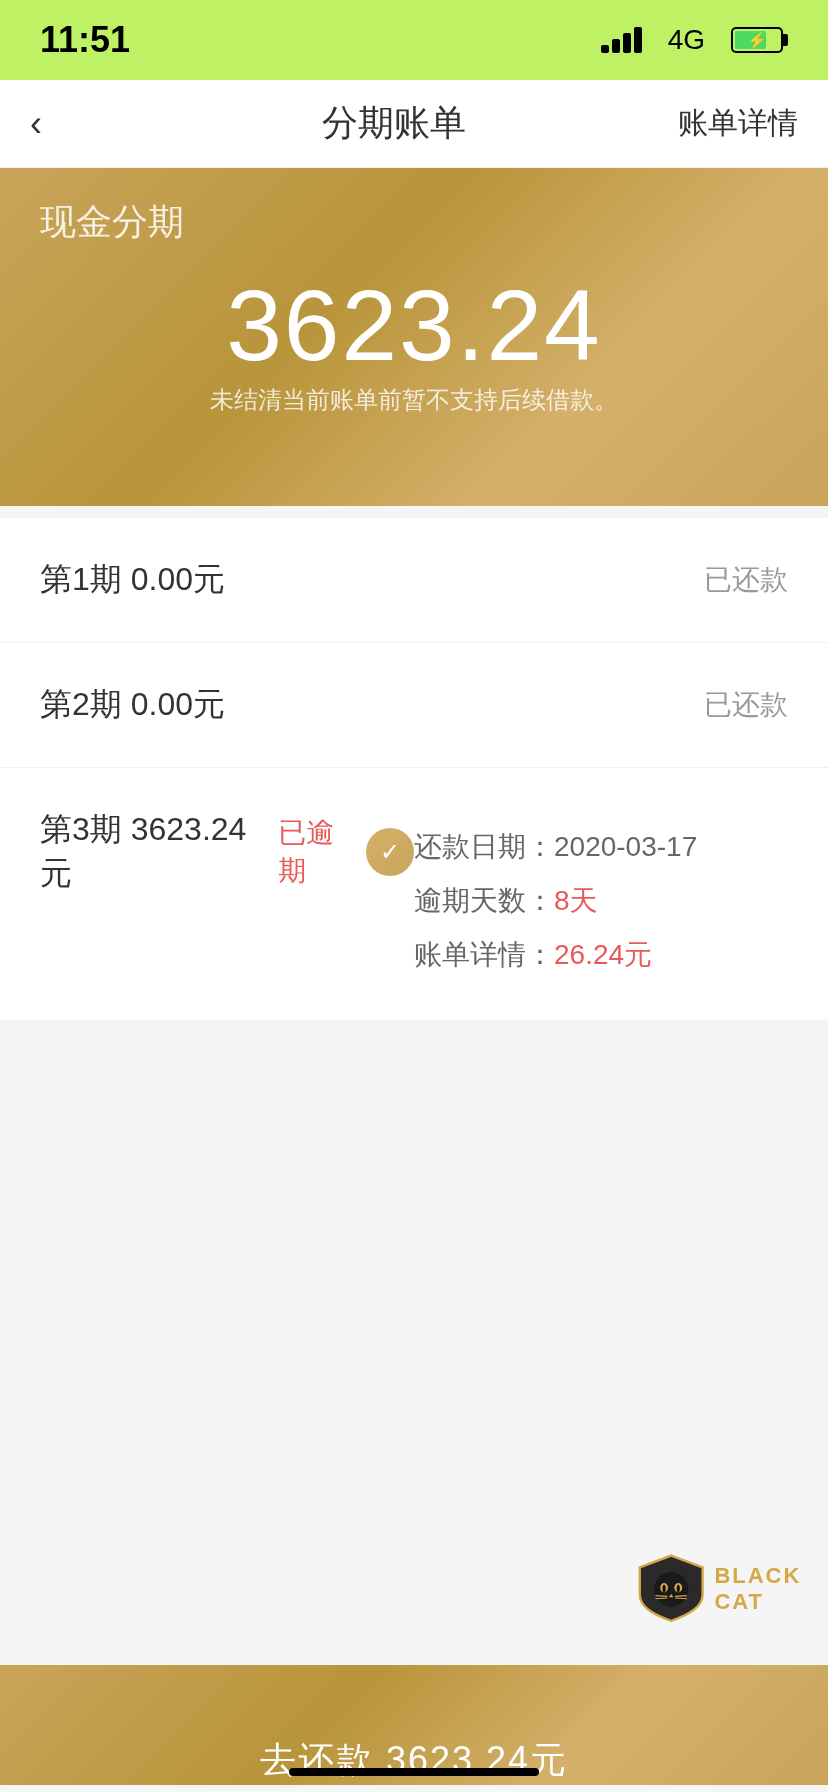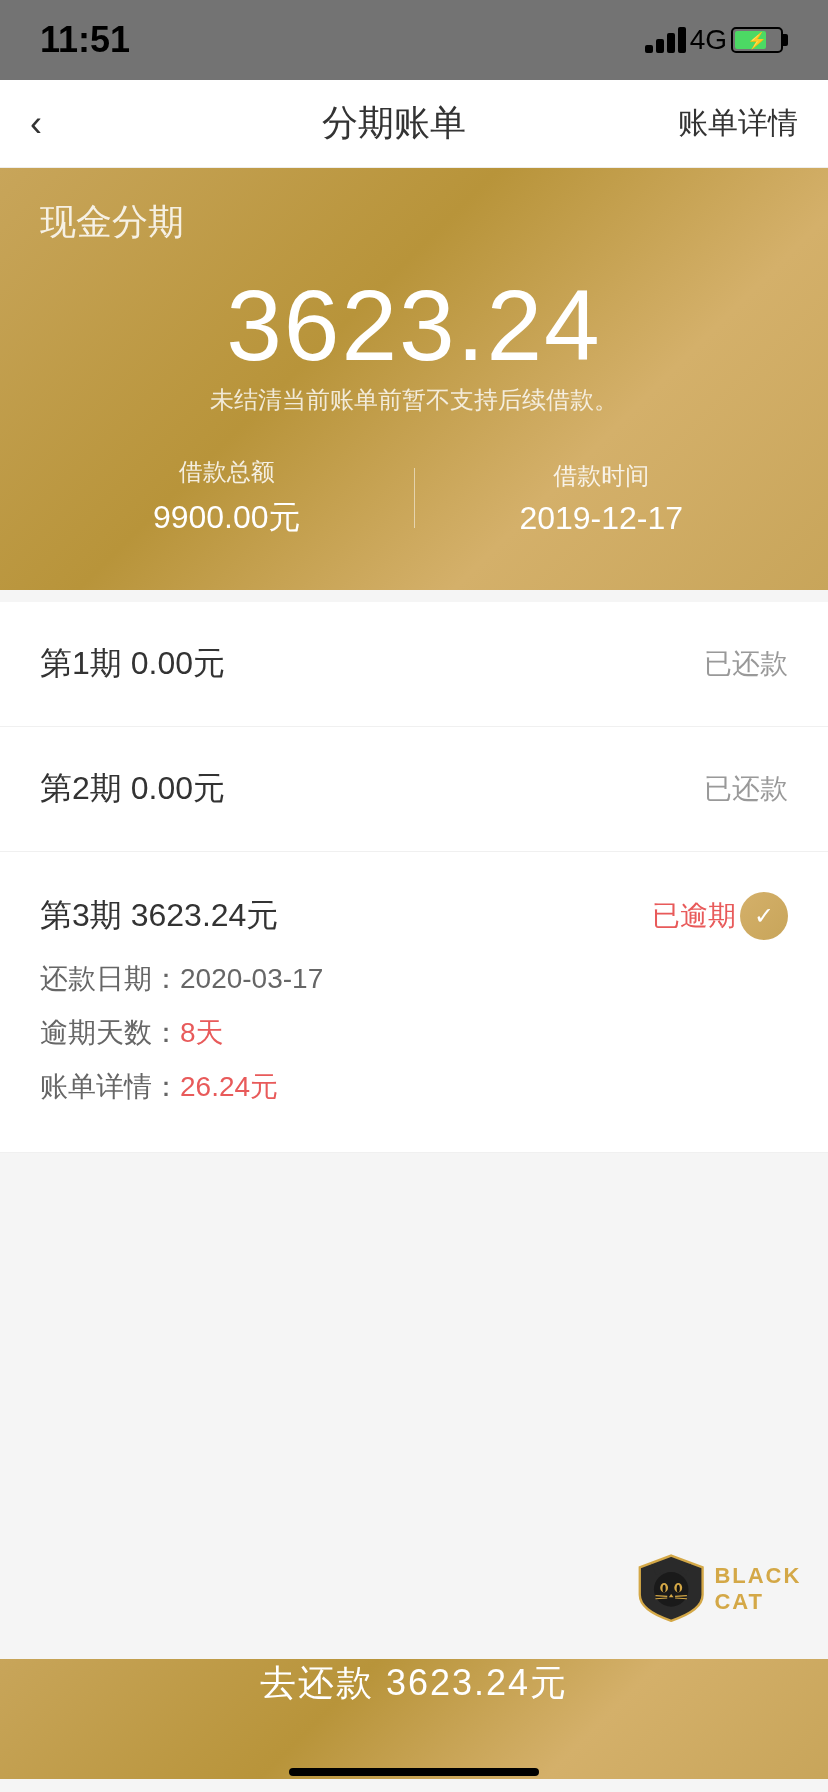--- a/index.html
+++ b/index.html
@@ -9,35 +9,35 @@
       min-height: 1792px;
       font-family: -apple-system, 'PingFang SC', 'Helvetica Neue', sans-serif;
       background: #f5f5f5;
       position: relative;
       overflow-x: hidden;
     }
 
     
     .status-bar {
       height: 80px;
-      background: #737373;
+      background: #bef264;
       display: flex;
       align-items: center;
       justify-content: space-between;
       padding: 0 40px;
     }
     .status-time {
       font-size: 36px;
       font-weight: 600;
       color: #000;
     }
     .status-icons {
       display: flex;
       align-items: center;
-      gap: 4px;
+      gap: 26px;
     }
     .signal-bars {
       display: flex;
       align-items: flex-end;
       gap: 3px;
     }
     .signal-bar {
       width: 8px;
       background: #000;
       border-radius: 2px;
@@ -177,21 +177,21 @@
 
     .installment-row {
       background: #fff;
       padding: 40px 40px;
       display: flex;
       align-items: center;
       justify-content: space-between;
       border-bottom: 1px solid #f0f0f0;
     }
     .installment-row.expanded {
-      flex-direction: column;
+      flex-direction: row;
       align-items: flex-start;
       padding-bottom: 30px;
     }
     .installment-row-header {
       width: 100%;
       display: flex;
       align-items: center;
       justify-content: space-between;
     }
     .installment-period {
@@ -242,27 +242,27 @@
     
     .gray-area {
       background: #f5f5f5;
       flex: 1;
       min-height: 360px;
     }
 
     
     .bottom-bar {
       position: fixed;
-      bottom: 13px;
+      bottom: 7px;
       left: 0;
       width: 828px;
       background: linear-gradient(135deg, #c8a55a 0%, #b8943a 40%, #d4b06a 70%, #c8a55a 100%);
       height: 120px;
       display: flex;
-      align-items: flex-start;
+      align-items: flex-end;
       justify-content: center;
     }
     .bottom-pay-btn {
       font-size: 36px;
       color: #fff;
       font-weight: 400;
       letter-spacing: 2px;
     }
 
     
@@ -330,31 +330,20 @@
 <div class="nav-bar">
   <span class="nav-back">‹</span>
   <span class="nav-title">分期账单</span>
   <span class="nav-action">账单详情</span>
 </div>
 
 <div class="header-card">
   <div class="card-section-label">现金分期</div>
   <div class="amount-main">3623.24</div>
   <div class="amount-notice">未结清当前账单前暂不支持后续借款。</div>
-  <div class="loan-info">
-    <div class="loan-info-item">
-      <div class="loan-info-label">借款总额</div>
-      <div class="loan-info-value">9900.00元</div>
-    </div>
-    <div class="loan-info-divider"></div>
-    <div class="loan-info-item">
-      <div class="loan-info-label">借款时间</div>
-      <div class="loan-info-value">2019-12-17</div>
-    </div>
-  </div>
 </div>
 
 <div class="installment-list">
 
   <div class="installment-row">
     <span class="installment-period">第1期  0.00元</span>
     <span class="installment-status-paid">已还款</span>
   </div>
 
   <div class="installment-row">

